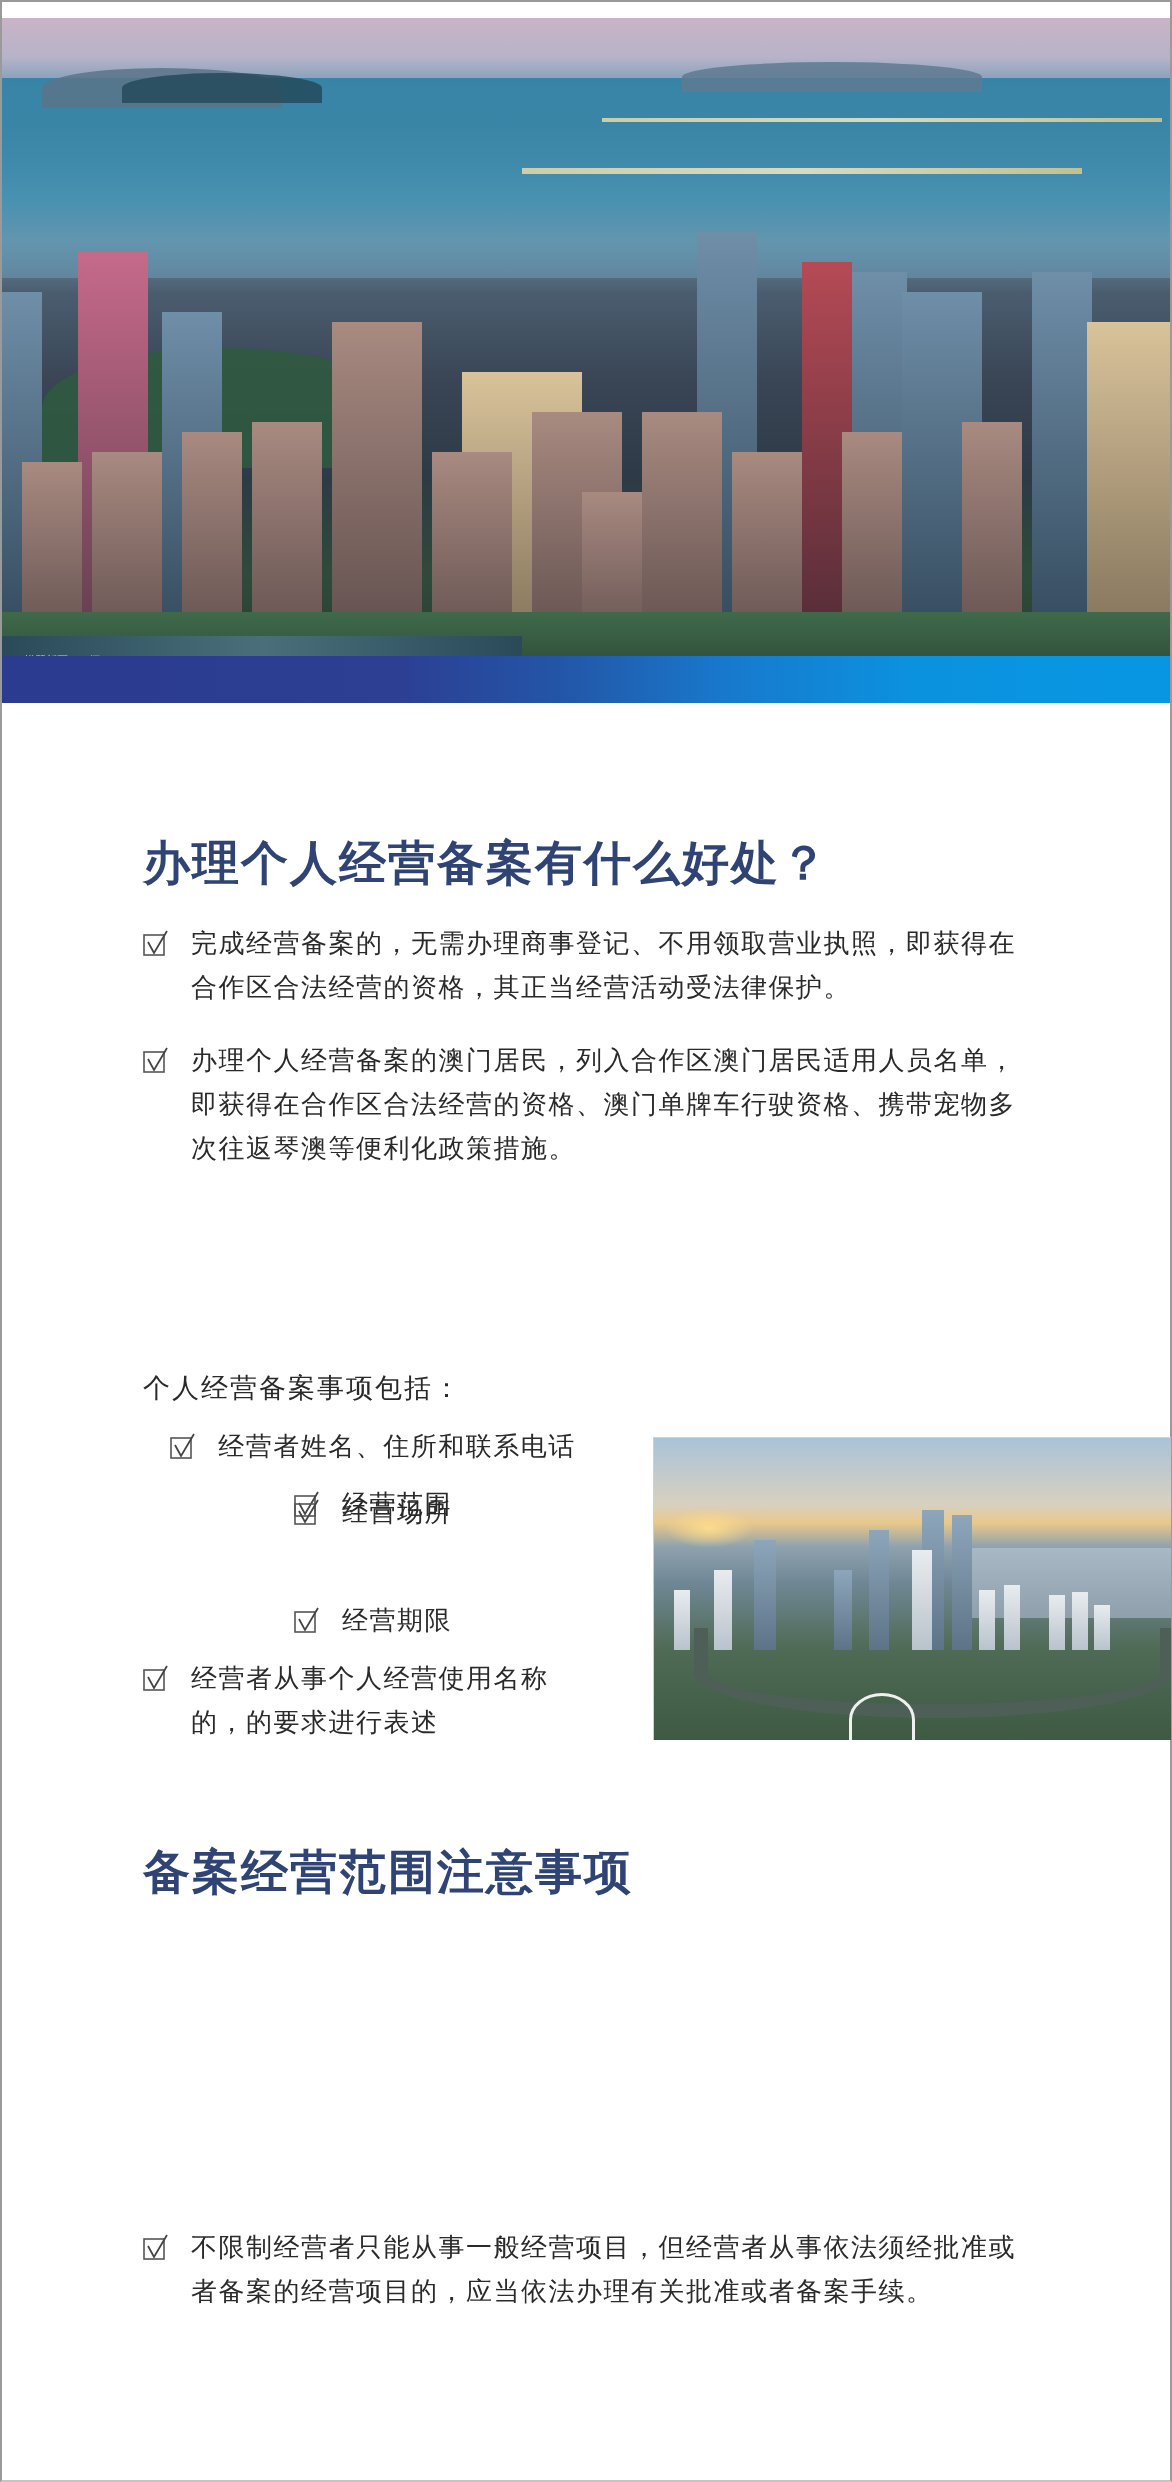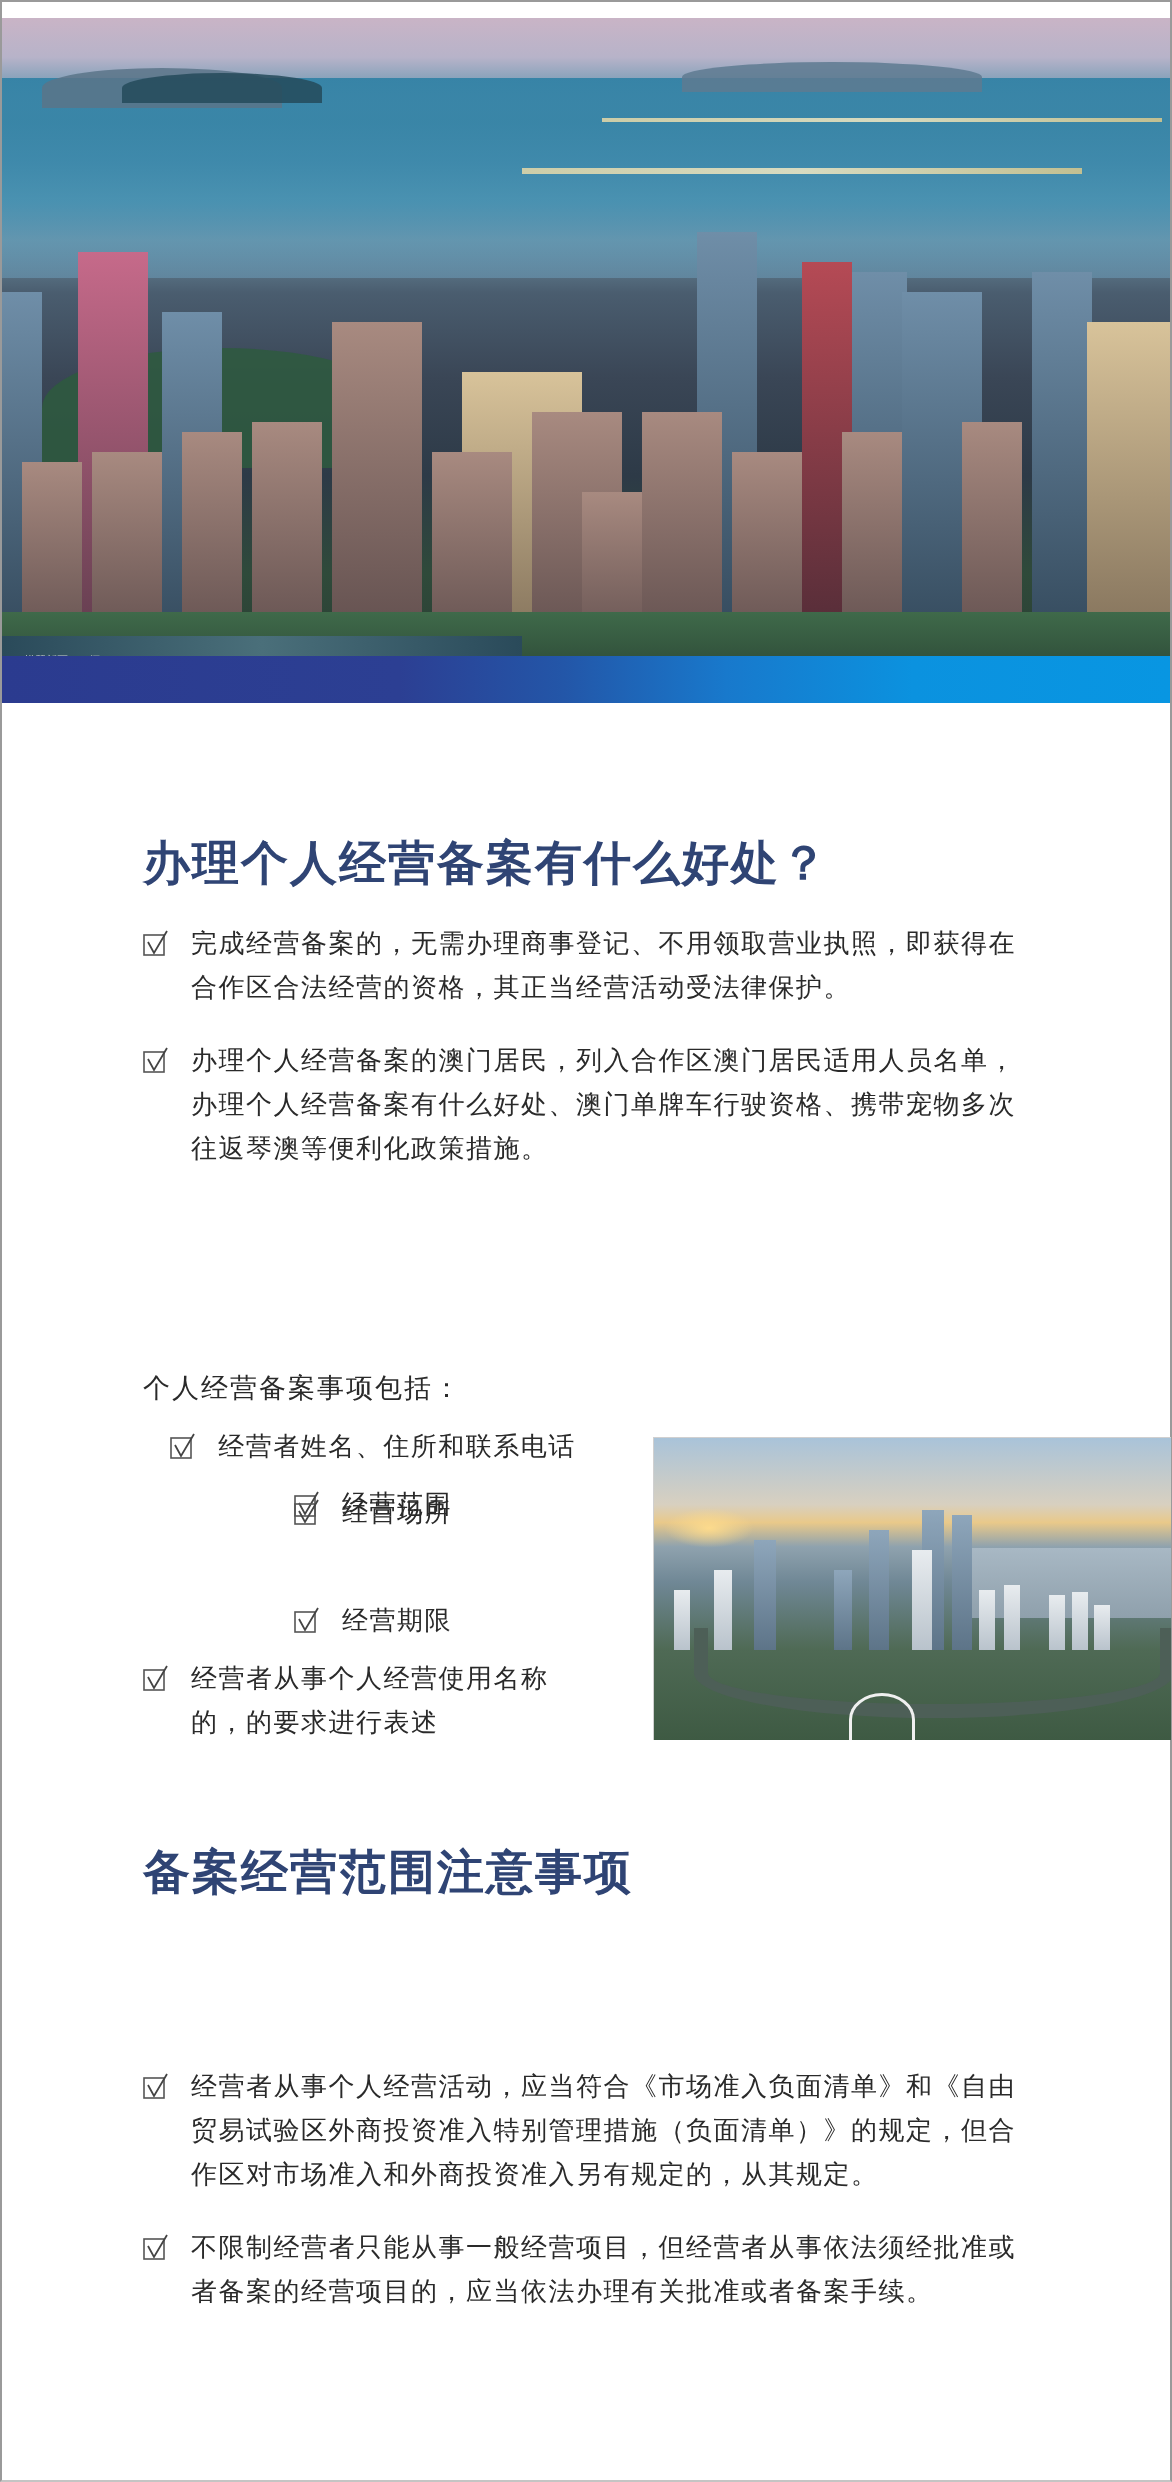--- a/index.html
+++ b/index.html
@@ -103,21 +103,21 @@
     <span class="item-text">完成经营备案的，无需办理商事登记、不用领取营业执照，即获得在合作区合法经营的资格，其正当经营活动受法律保护。</span>
   </div>
 
   <div class="item" style="top:1036px; width:900px;">
     <span class="check">
       <svg width="32" height="28" viewBox="0 0 32 28">
           <rect x="1" y="6" width="20" height="20" fill="none" stroke="#555" stroke-width="1.6"></rect>
           <path d="M5 13 L11 24 L24 2" fill="none" stroke="#444" stroke-width="1.8"></path>
         </svg>
     </span>
-    <span class="item-text">办理个人经营备案的澳门居民，列入合作区澳门居民适用人员名单，办理个人经营备案有什么好处、澳门单牌车行驶资格、携带宠物多次往返琴澳等便利化政策措施。</span>
+    <span class="item-text">办理个人经营备案的澳门居民，列入合作区澳门居民适用人员名单，即获得在合作区合法经营的资格、澳门单牌车行驶资格、携带宠物多次往返琴澳等便利化政策措施。</span>
   </div>
 
   <div class="intro">个人经营备案事项包括：</div>
 
   <div class="item" style="top:1422px; width:460px;">
     <span class="check">
       <svg width="32" height="28" viewBox="0 0 32 28">
           <rect x="1" y="6" width="20" height="20" fill="none" stroke="#555" stroke-width="1.6"></rect>
           <path d="M5 13 L11 24 L24 2" fill="none" stroke="#444" stroke-width="1.8"></path>
         </svg>
@@ -177,29 +177,20 @@
     <div class="tower white" style="left:395px; width:16px; height:55px;"></div>
     <div class="tower white" style="left:418px; width:16px; height:58px;"></div>
     <div class="tower white" style="left:440px; width:16px; height:45px;"></div>
     <div class="river"></div>
     <div class="arch"></div>
   </div>
 
   <h2 class="h2" style="top:1846px;">备案经营范围注意事项</h2>
 
 
-  <div class="item" style="top:2062px; width:900px;">
-    <span class="check">
-      <svg width="32" height="28" viewBox="0 0 32 28">
-          <rect x="1" y="6" width="20" height="20" fill="none" stroke="#555" stroke-width="1.6"></rect>
-          <path d="M5 13 L11 24 L24 2" fill="none" stroke="#444" stroke-width="1.8"></path>
-        </svg>
-    </span>
-    <span class="item-text">经营者从事个人经营活动，应当符合《市场准入负面清单》和《自由贸易试验区外商投资准入特别管理措施（负面清单）》的规定，但合作区对市场准入和外商投资准入另有规定的，从其规定。</span>
-  </div>
 
   <div class="item" style="top:2223px; width:900px;">
     <span class="check">
       <svg width="32" height="28" viewBox="0 0 32 28">
           <rect x="1" y="6" width="20" height="20" fill="none" stroke="#555" stroke-width="1.6"></rect>
           <path d="M5 13 L11 24 L24 2" fill="none" stroke="#444" stroke-width="1.8"></path>
         </svg>
     </span>
     <span class="item-text">不限制经营者只能从事一般经营项目，但经营者从事依法须经批准或者备案的经营项目的，应当依法办理有关批准或者备案手续。</span>
   </div>

